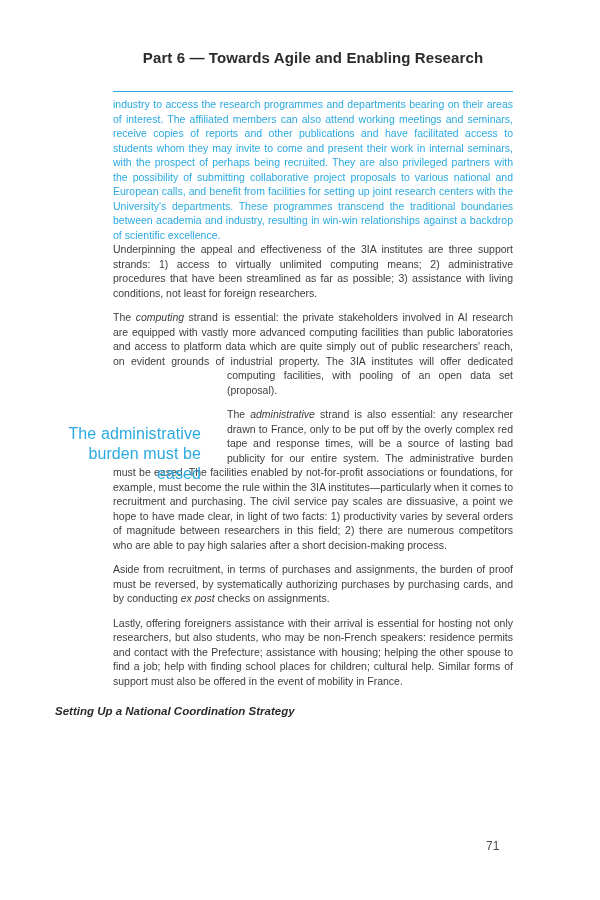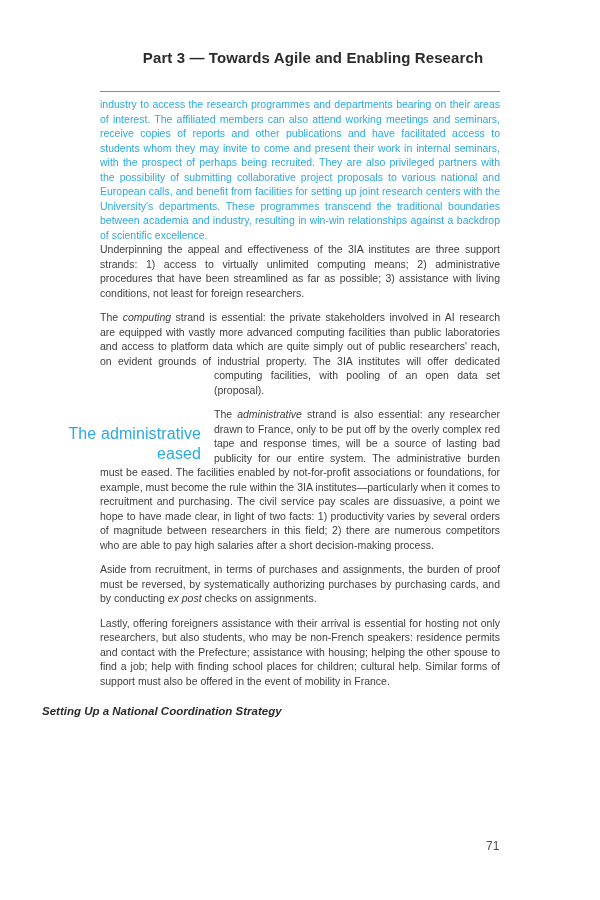--- a/index.html
+++ b/index.html
@@ -20,21 +20,21 @@
     top: 49px; left: 113px; width: 400px;
     text-align: center;
     font-size: 15px;
     font-weight: bold;
     color: #2b2b2b;
     letter-spacing: 0.1px;
     white-space: nowrap;
   }
   .content {
     position: absolute;
-    top: 91px; left: 100px; width: 400px;
+    top: 91px; left: 113px; width: 400px;
   }
   .teal-rule {
     border-top: 1.5px solid #2BA9E0;
     width: 100%;
     margin: 0 0 5px 0;
   }
   p.body {
     font-size: 10.5px;
     line-height: 14.5px;
     text-align: justify;
@@ -74,21 +74,21 @@
     left: 486px; top: 839px;
     font-size: 12px;
     color: #4a4a4a;
   }
 </style>
 </head>
 <body>
 
 <div class="page">
 
-  <div class="header-title">Part 3 — Towards Agile and Enabling Research</div>
+  <div class="header-title">Part 6 — Towards Agile and Enabling Research</div>
 
   <div class="content">
 
     <div class="teal-rule" style="border-top-color: rgb(43, 169, 224);"></div>
 
     <p class="body teal-para" style="color: rgb(43, 169, 224);">industry to access the research programmes and departments bearing on their areas of interest. The affiliated members can also attend working meetings and seminars, receive copies of reports and other publications and have facilitated access to students whom they may invite to come and present their work in internal seminars, with the prospect of perhaps being recruited. They are also privileged partners with the possibility of submitting collaborative project proposals to various national and European calls, and benefit from facilities for setting up joint research centers with the University's departments. These programmes transcend the traditional boundaries between academia and industry, resulting in win-win relationships against a backdrop of scientific excellence.</p>
 
 
     <p class="body"><span>Underpinning the appeal and effectiveness of the 3IA institutes are three support strands: 1) access to virtually unlimited computing means; 2) administrative procedures that have been streamlined as far as possible; 3) assistance with living conditions, not least for foreign researchers.</span></p>
 
@@ -100,18 +100,19 @@
 
     <p class="body"><span>Lastly, offering foreigners assistance with their arrival is essential for hosting not only researchers, but also students, who may be non-French speakers: residence permits and contact with the Prefecture; assistance with housing; helping the other spouse to find a job; help with finding school places for children; cultural help. Similar forms of support must also be offered in the event of mobility in France.</span></p>
 
     <h3 class="coordination-heading">Setting Up a National Coordination Strategy</h3>
 
 
   </div>
 
   <div class="pull-quote" style="color: rgb(43, 169, 224);">
     <div>The administrative</div>
+    <div>burden must be</div>
     <div>eased</div>
   </div>
 
   <div class="page-number">71</div>
 
 </div>
 
 </body></html>

